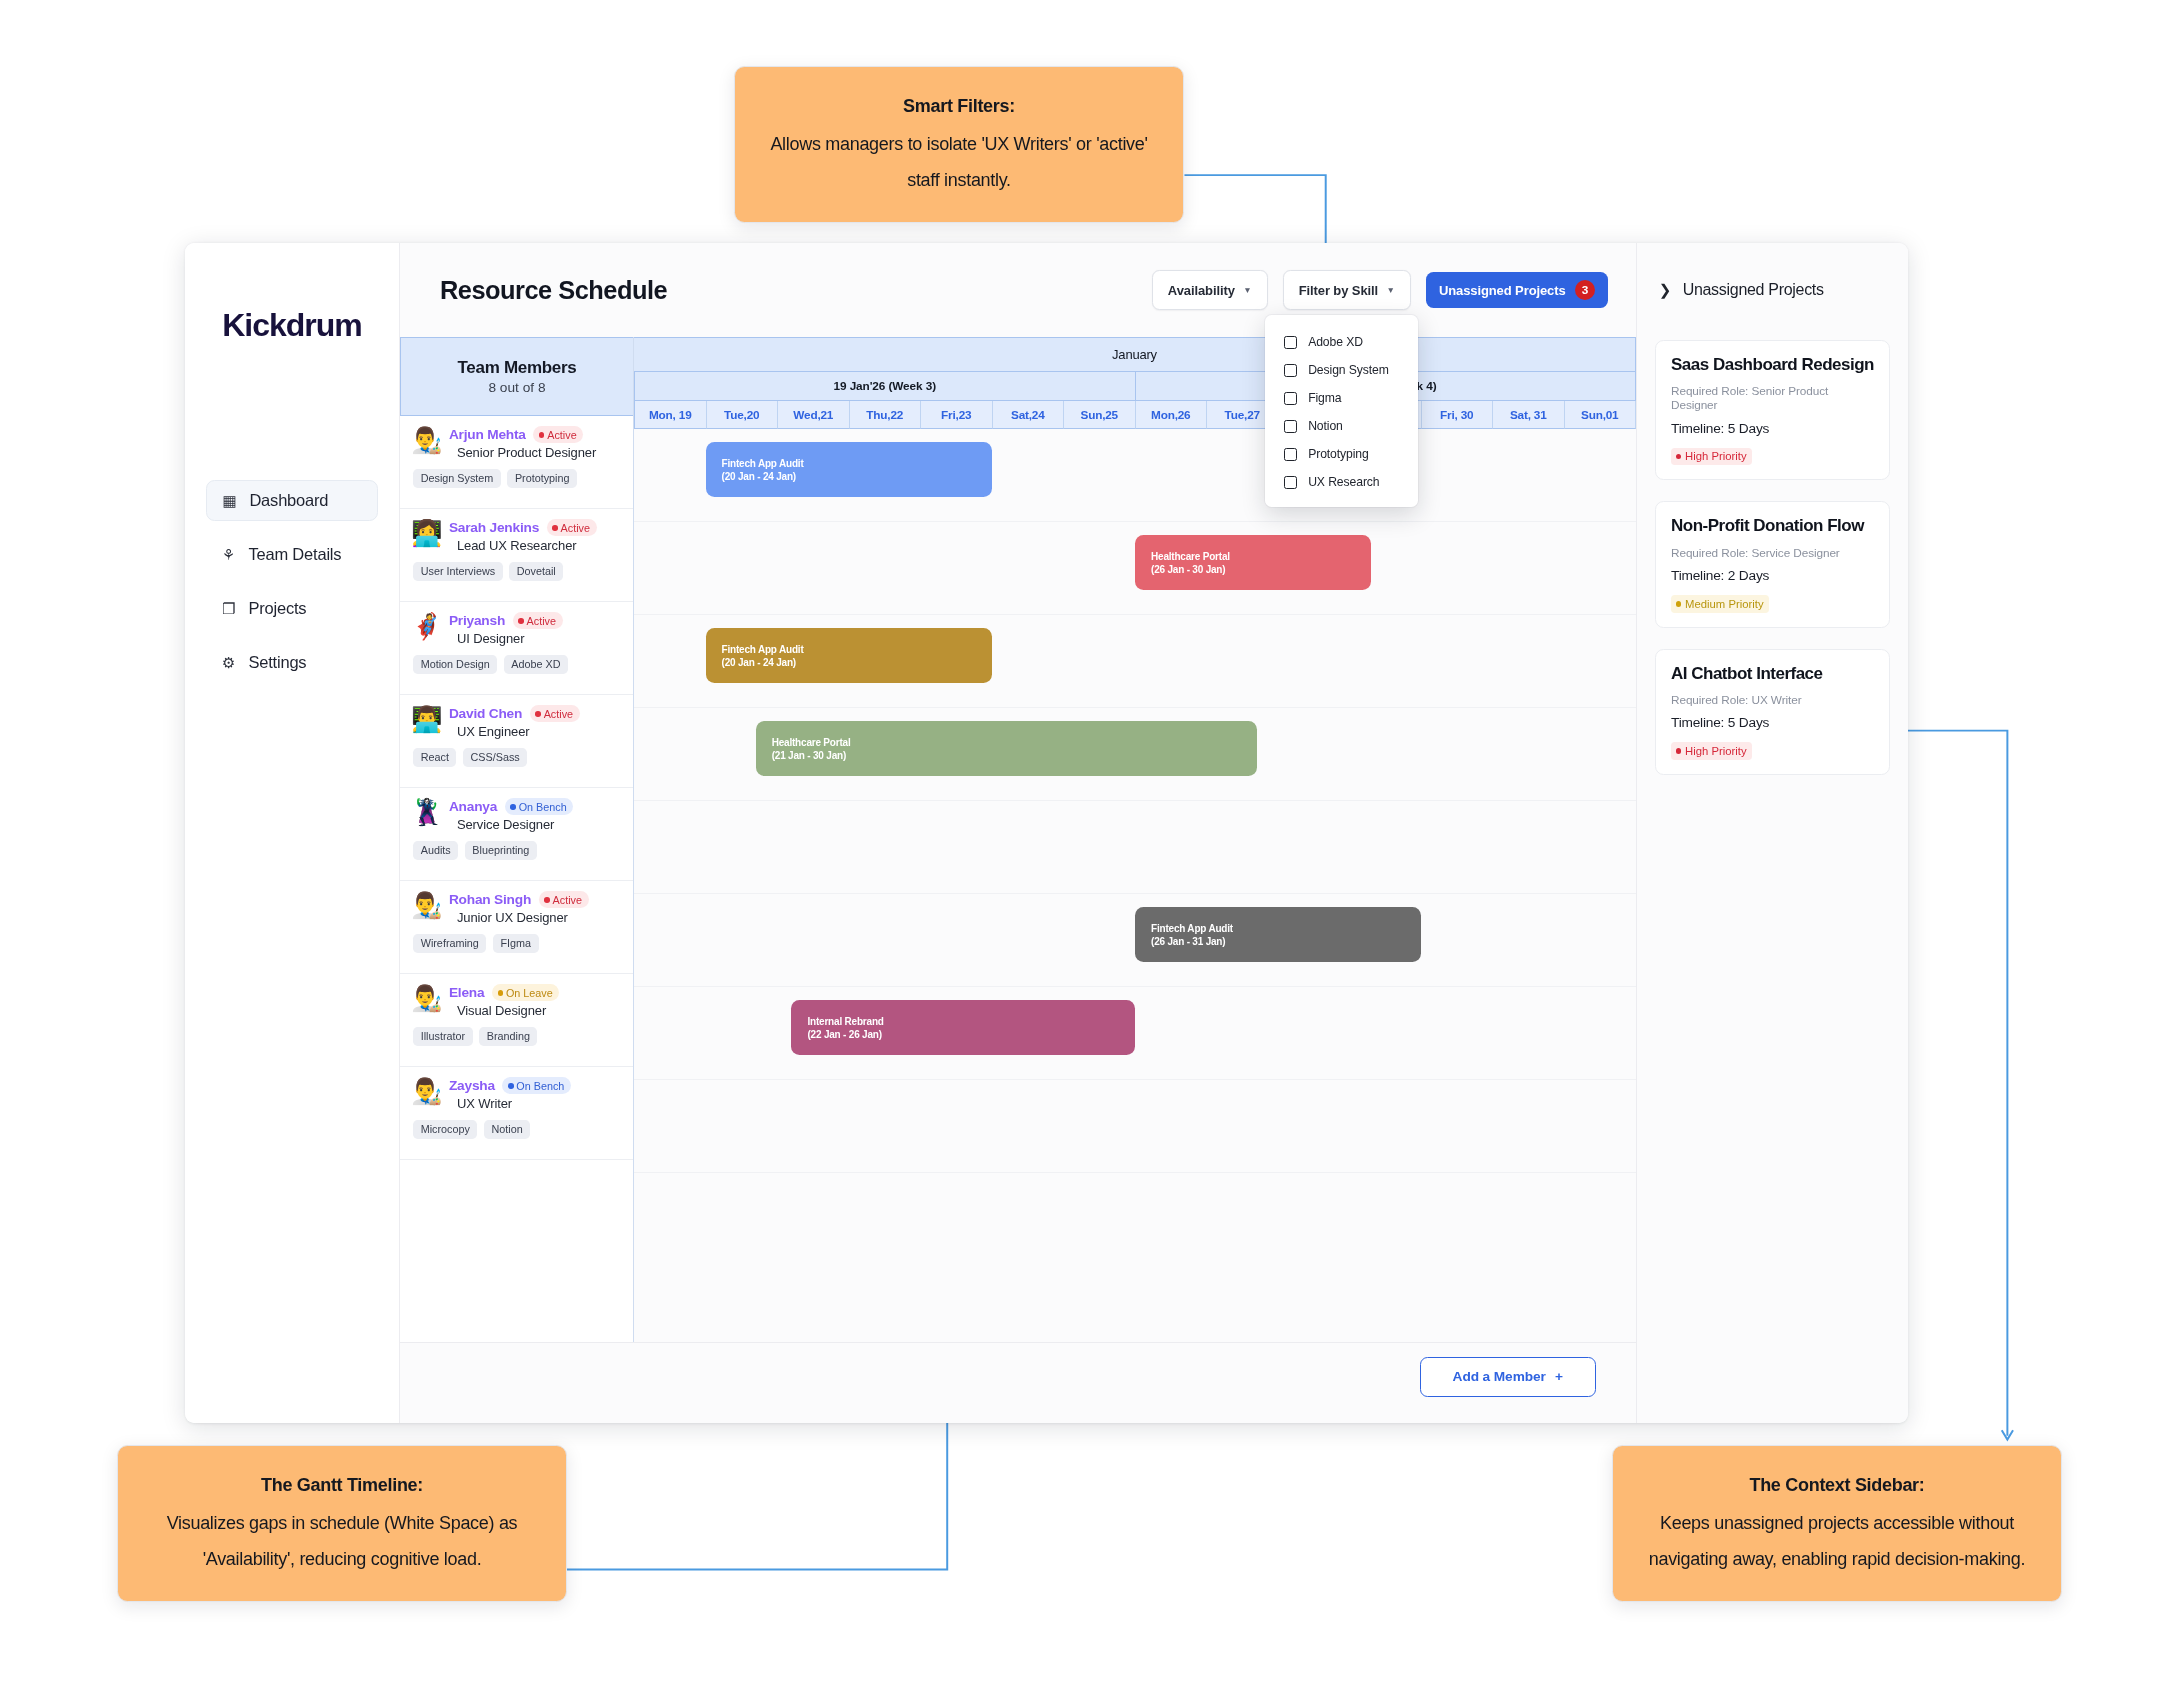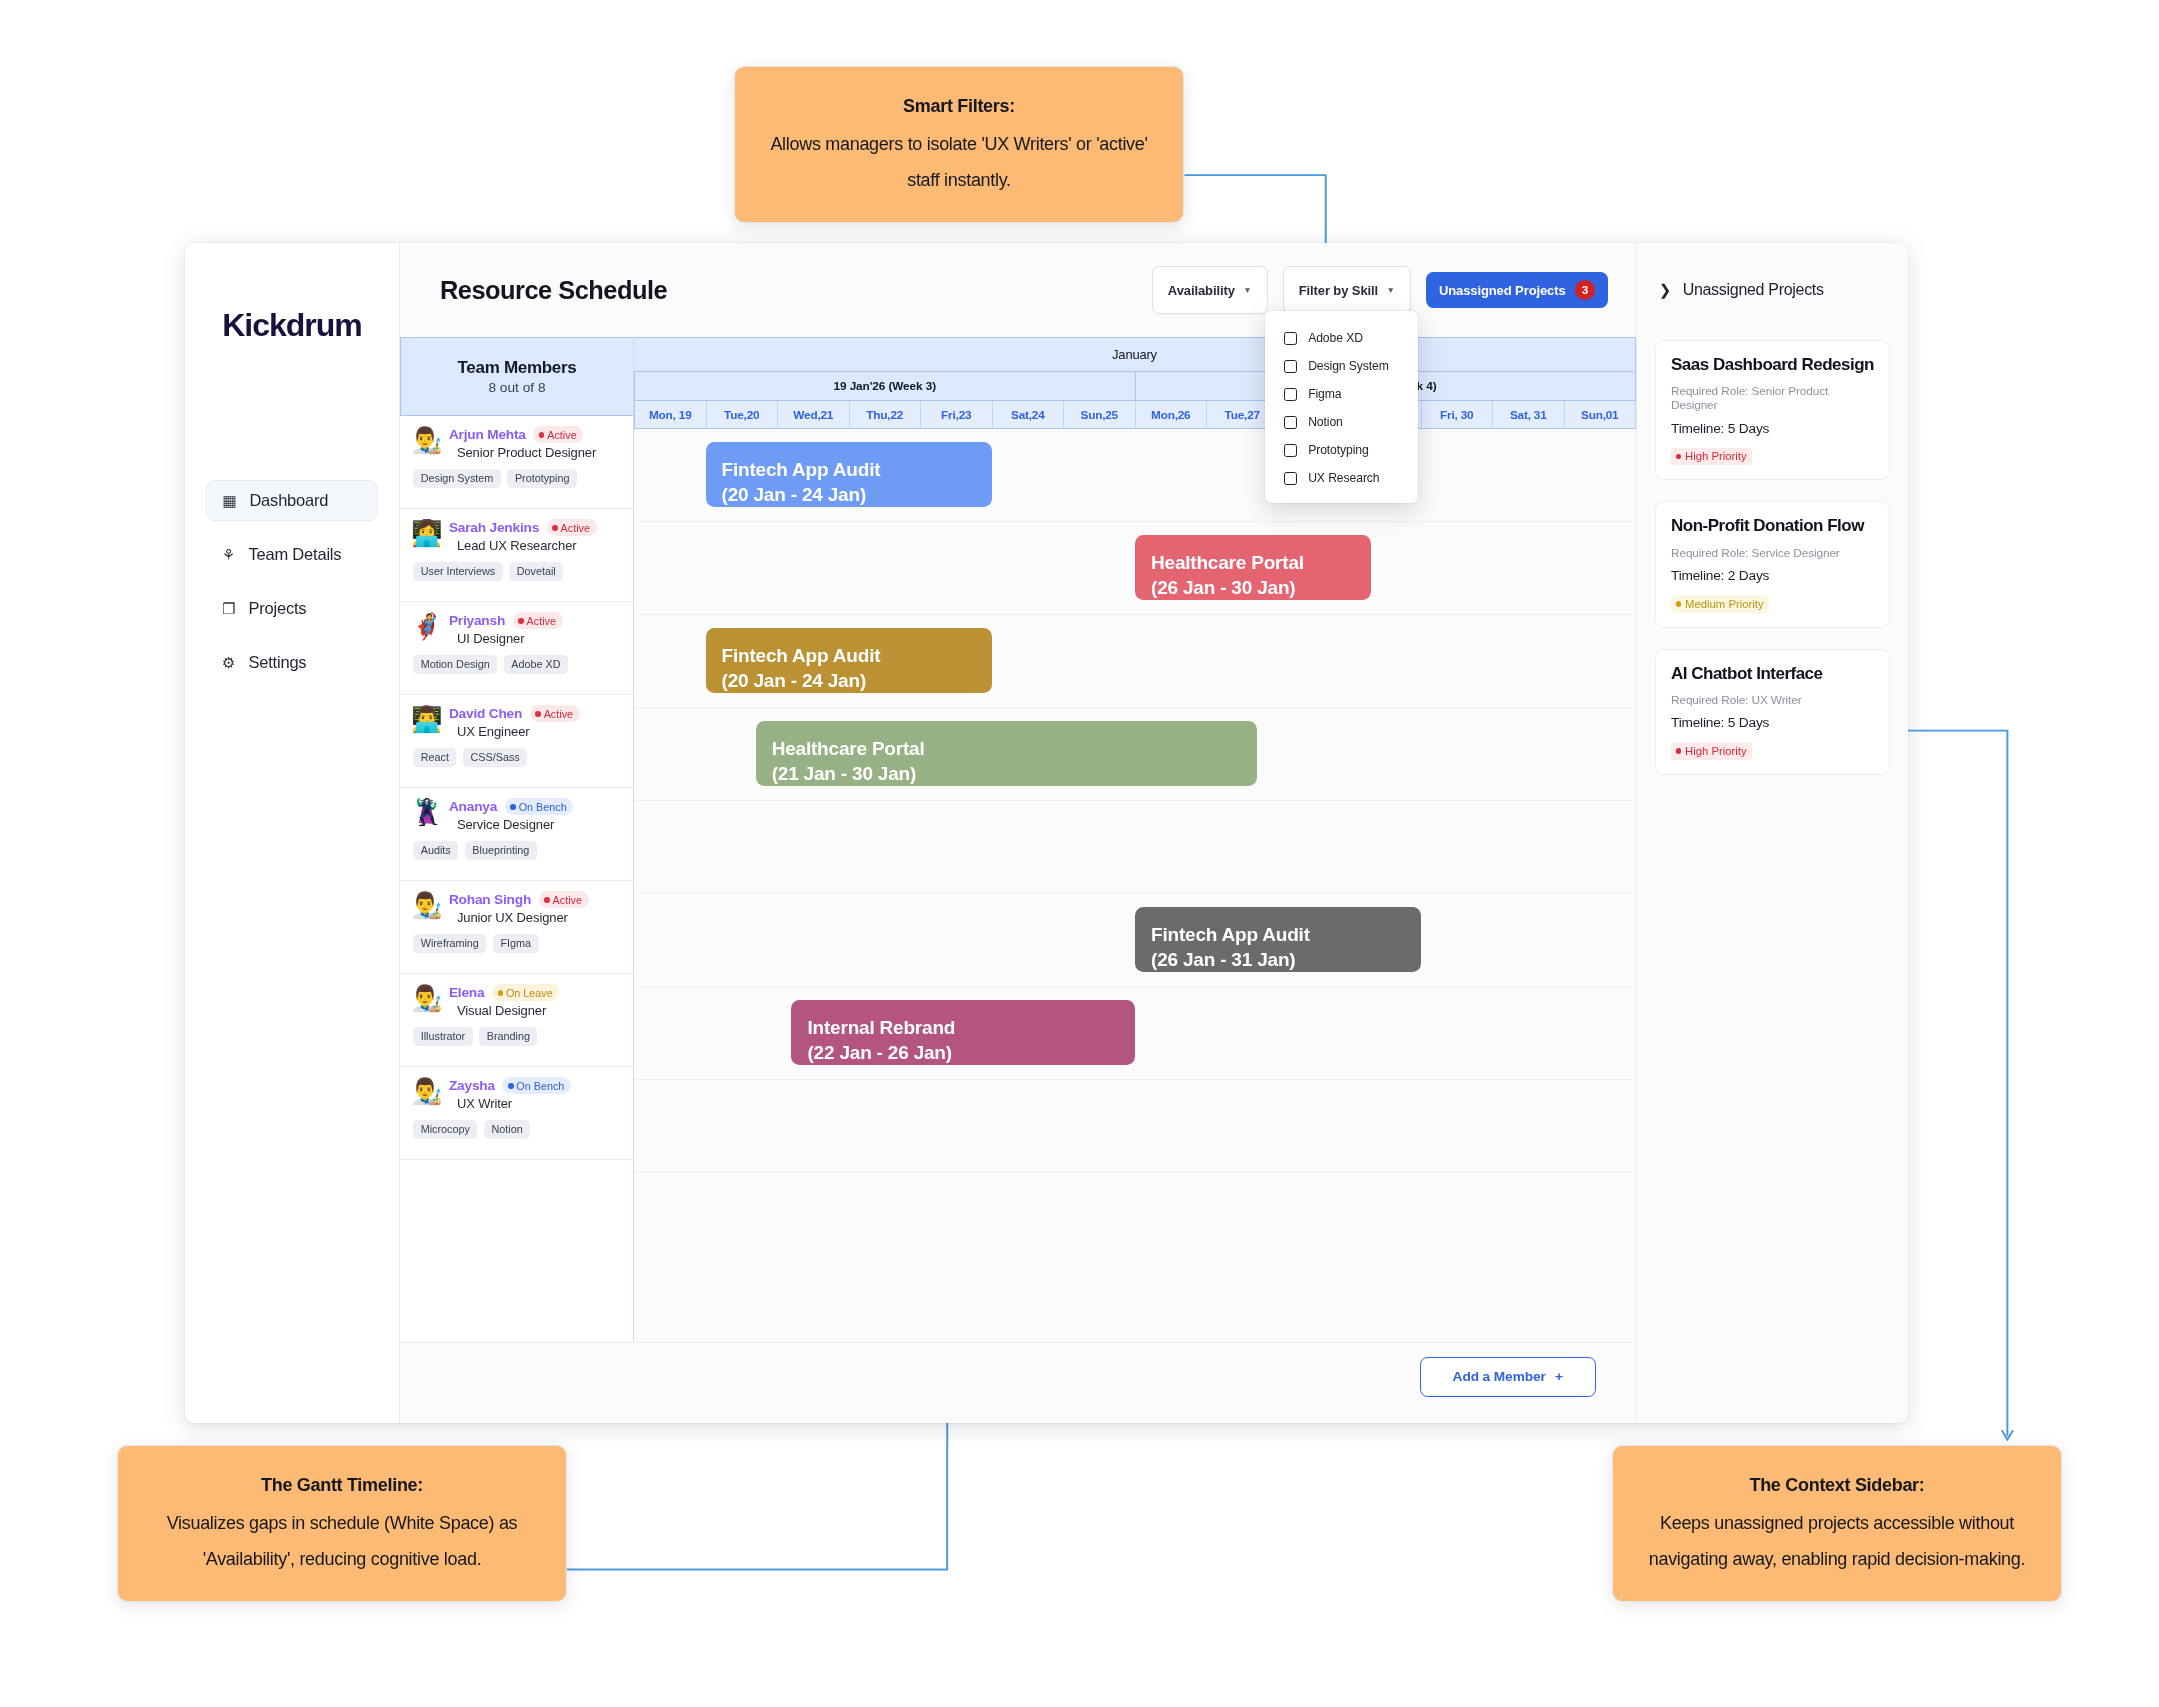--- a/index.html
+++ b/index.html
@@ -55,21 +55,21 @@
   }
   .main-head {
     height: 94px; flex: 0 0 94px;
     display: flex; align-items: center; padding: 0 28px 0 40px;
     position: relative;
   }
   .page-title { font-size: 25.4px; font-weight: 700; color: #121621; letter-spacing: -0.5px; }
   .head-actions { margin-left: auto; display: flex; align-items: center; gap: 15px; position: relative; }
 
   .pill-btn {
-    height: 48px; padding: 0 15px; border-radius: 7.5px;
+    height: 40px; padding: 0 15px; border-radius: 7.5px;
     background: #ffffff; border: 0.9px solid #dfe2e8;
     font-size: 13px; font-weight: 600; color: #262b36;
     display: flex; align-items: center; gap: 8.5px; letter-spacing: -0.1px;
     box-shadow: 0 0.9px 1.4px rgba(16,24,40,.05);
   }
   .caret { font-size: 8.5px; color: #5a6070; line-height: 1; }
   .primary-btn {
     height: 36px; padding: 0 13px; border-radius: 7.5px;
     background: #2f63e0; border: none;
     font-size: 13px; font-weight: 700; color: #ffffff;
@@ -145,23 +145,23 @@
     flex: 1 1 0; background: #e4edfd;
     border-bottom: 0.9px solid #a8c4ef; border-right: 0.9px solid #bfd4f2;
     display: flex; align-items: center; justify-content: center;
     font-size: 11.8px; font-weight: 700; color: #2f63e0; letter-spacing: -0.2px;
   }
   .cal-day:first-child { border-left: 0.9px solid #a8c4ef; }
 
   .rows-area { flex: 1 1 auto; position: relative; background: #fbfbfc; }
   .grow { height: 93px; border-bottom: 0.9px solid #f0f1f4; position: relative; }
   .bar {
-    position: absolute; top: 13px; height: 65px;
+    position: absolute; top: 13px; height: 55px;
     border-radius: 8.5px; color: #ffffff;
-    padding: 15px 0 0 16px; font-size: 19px; font-weight: 700;
+    padding: 15px 0 0 16px; font-size: 10px; font-weight: 700;
     letter-spacing: -0.2px; line-height: 1.32;
   }
   .bar .l2 { font-weight: 700; }
 
   .main-foot {
     height: 81px; flex: 0 0 81px; background: #fbfbfc;
     display: flex; align-items: center; justify-content: flex-end;
     padding: 0 40px 13px 0; border-top: 0.9px solid #ececf0;
   }
   .ghost-btn {

